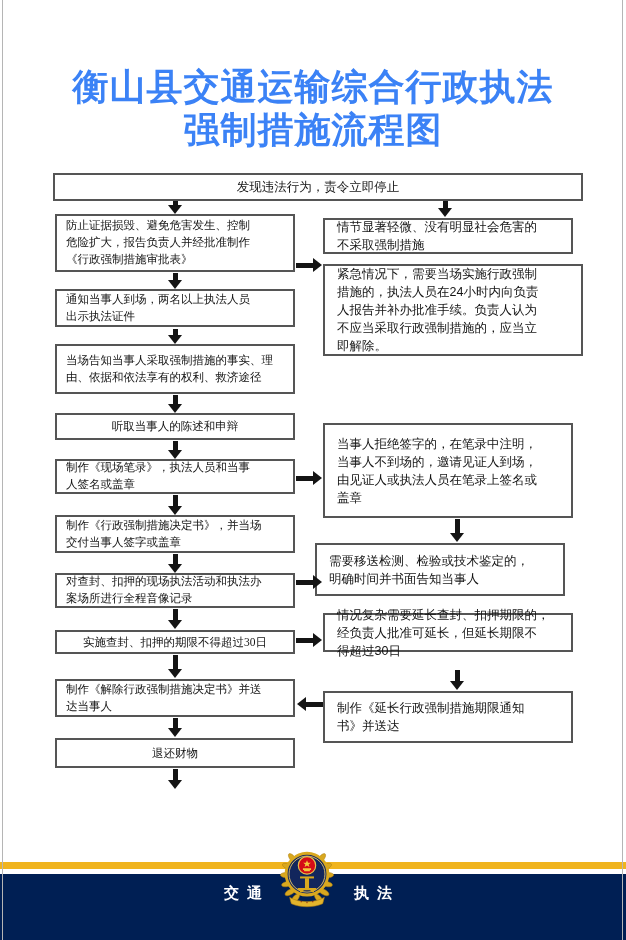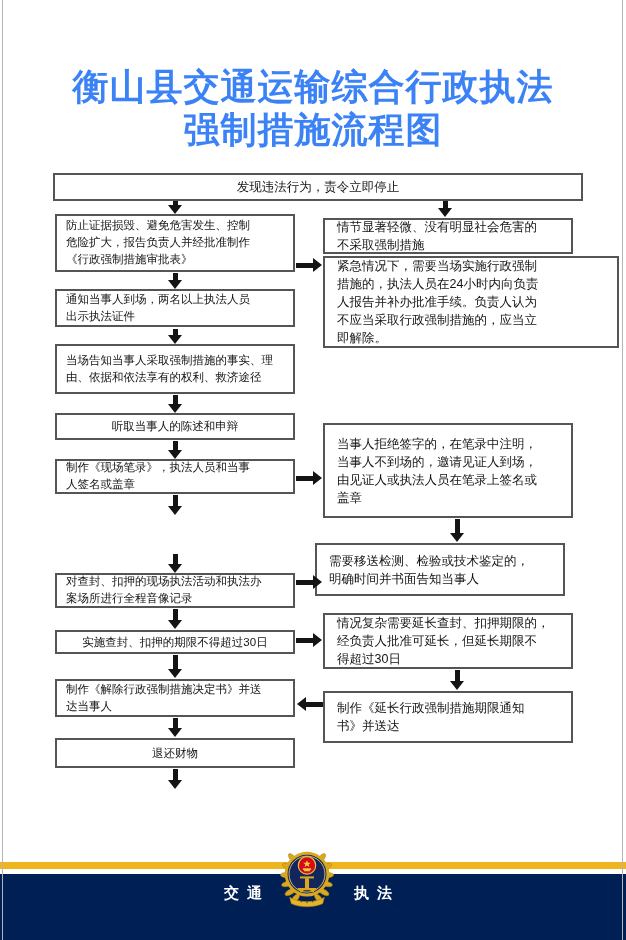--- a/index.html
+++ b/index.html
@@ -12,21 +12,21 @@
   
   .title{position:absolute;left:0;top:66px;width:100%;text-align:center;color:#3b82f6;
          font-family:"Liberation Serif","DejaVu Serif",serif;font-weight:bold;
          font-size:36px;line-height:43px;letter-spacing:1px;}
 
   
   .box{position:absolute;box-sizing:border-box;border:2px solid #555555;background:#ffffff;
        color:#141414;display:flex;align-items:center;white-space:pre-line;
        font-size:11.5px;line-height:17px;padding:1px 4px 2px 9px;}
   .box.wide{justify-content:center;text-align:center;padding:1px 4px;font-size:12.5px;}
-  .box.ctr{justify-content:center;text-align:center;padding:1px 4px;}
+  .box.ctr{justify-content:center;text-align:center;padding:1px 4px;font-family:Liberation Serif, serif;}
   .box.rt{font-size:12.5px;line-height:18px;padding:1px 6px 1px 12px;}
 
   
   .va{position:absolute;width:14px;display:flex;flex-direction:column;align-items:center;}
   .va i{display:block;}
   .va .shaft{width:5px;background:#141414;flex:1;}
   .va .head{width:0;height:0;border-left:7px solid transparent;border-right:7px solid transparent;
             border-top:9px solid #141414;}
   .ha{position:absolute;height:14px;display:flex;align-items:center;}
   .ha i{display:block;}
@@ -61,41 +61,43 @@
   <div class="box" style="left:55px;top:214px;width:240px;height:58px">防止证据损毁、避免危害发生、控制
 危险扩大，报告负责人并经批准制作
 《行政强制措施审批表》</div>
   <div class="box" style="left:55px;top:289px;width:240px;height:38px">通知当事人到场，两名以上执法人员
 出示执法证件</div>
   <div class="box" style="left:55px;top:344px;width:240px;height:50px">当场告知当事人采取强制措施的事实、理
 由、依据和依法享有的权利、救济途径</div>
   <div class="box ctr" style="left:55px;top:413px;width:240px;height:27px">听取当事人的陈述和申辩</div>
   <div class="box" style="left:55px;top:459px;width:240px;height:35px">制作《现场笔录》，执法人员和当事
 人签名或盖章</div>
+  <div class="box" style="left:55px;top:515px;width:240px;height:38px">制作《行政强制措施决定书》，并当场
+交付当事人签字或盖章</div>
   <div class="box" style="left:55px;top:573px;width:240px;height:35px">对查封、扣押的现场执法活动和执法办
 案场所进行全程音像记录</div>
   <div class="box ctr" style="left:55px;top:630px;width:240px;height:24px">实施查封、扣押的期限不得超过30日</div>
   <div class="box" style="left:55px;top:679px;width:240px;height:38px">制作《解除行政强制措施决定书》并送
 达当事人</div>
   <div class="box ctr" style="left:55px;top:738px;width:240px;height:30px">退还财物</div>
 
   <div class="box rt" style="left:323px;top:218px;width:250px;height:36px">情节显著轻微、没有明显社会危害的
 不采取强制措施</div>
-  <div class="box rt" style="left:323px;top:256px;width:296px;height:92px">紧急情况下，需要当场实施行政强制
+  <div class="box rt" style="left:323px;top:264px;width:260px;height:92px">紧急情况下，需要当场实施行政强制
 措施的，执法人员在24小时内向负责
 人报告并补办批准手续。负责人认为
 不应当采取行政强制措施的，应当立
 即解除。</div>
   <div class="box rt" style="left:323px;top:423px;width:250px;height:95px">当事人拒绝签字的，在笔录中注明，
 当事人不到场的，邀请见证人到场，
 由见证人或执法人员在笔录上签名或
 盖章</div>
   <div class="box rt" style="left:315px;top:543px;width:250px;height:53px">需要移送检测、检验或技术鉴定的，
 明确时间并书面告知当事人</div>
-  <div class="box rt" style="left:323px;top:613px;width:250px;height:56px">情况复杂需要延长查封、扣押期限的，
+  <div class="box rt" style="left:323px;top:613px;width:250px;height:39px">情况复杂需要延长查封、扣押期限的，
 经负责人批准可延长，但延长期限不
 得超过30日</div>
   <div class="box rt" style="left:323px;top:691px;width:250px;height:52px">制作《延长行政强制措施期限通知
 书》并送达</div>
 
   <div class="va" style="left:168px;top:201px;height:13px">
       <i class="shaft"></i>
       <i class="head"></i>
     </div>
   <div class="va" style="left:168px;top:273px;height:16px">

